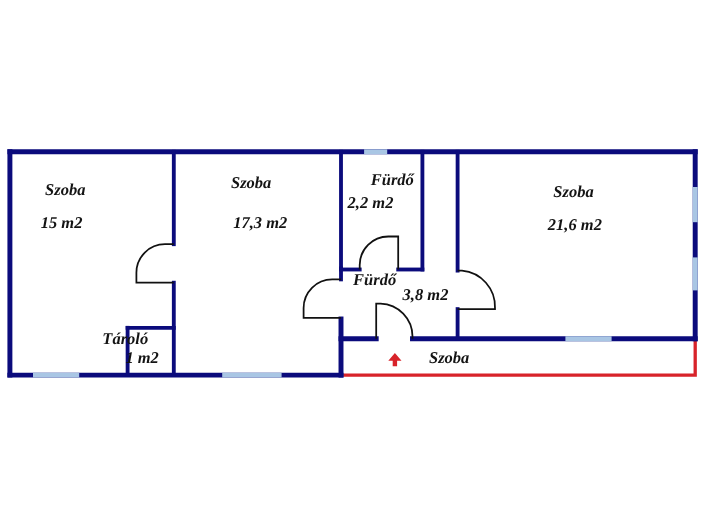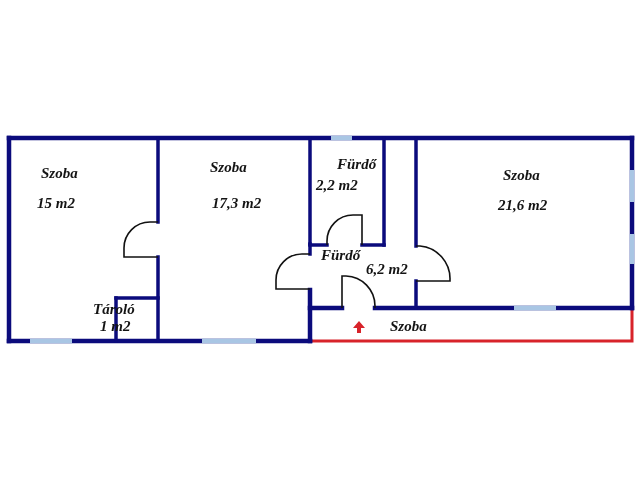--- a/index.html
+++ b/index.html
@@ -95,21 +95,21 @@
 <div class="label" style="left:41px; top:166px;">Szoba</div>
 <div class="label" style="left:37px; top:196px;">15 m2</div>
 
 <div class="label" style="left:210px; top:160px;">Szoba</div>
 <div class="label" style="left:212px; top:196px;">17,3 m2</div>
 
 <div class="label" style="left:321px; top:157px;margin-left:16px;">Fürdő</div>
 <div class="label" style="left:316px; top:178px;">2,2 m2</div>
 
 <div class="label" style="left:321px; top:248px;">Fürdő</div>
-<div class="label" style="left:366px; top:262px;">6,2 m2</div>
+<div class="label" style="left:366px; top:262px;">3,8 m2</div>
 
 <div class="label" style="left:503px; top:168px;">Szoba</div>
 <div class="label" style="left:498px; top:198px;">21,6 m2</div>
 
 <div class="label" style="left:93px; top:302px;">Tároló</div>
-<div class="label" style="left:100px; top:319px;">1 m2</div>
+<div class="label" style="left:114px; top:319px;">1 m2</div>
 
 <div class="label" style="left:390px; top:319px;">Szoba</div>
 
 </body></html>

